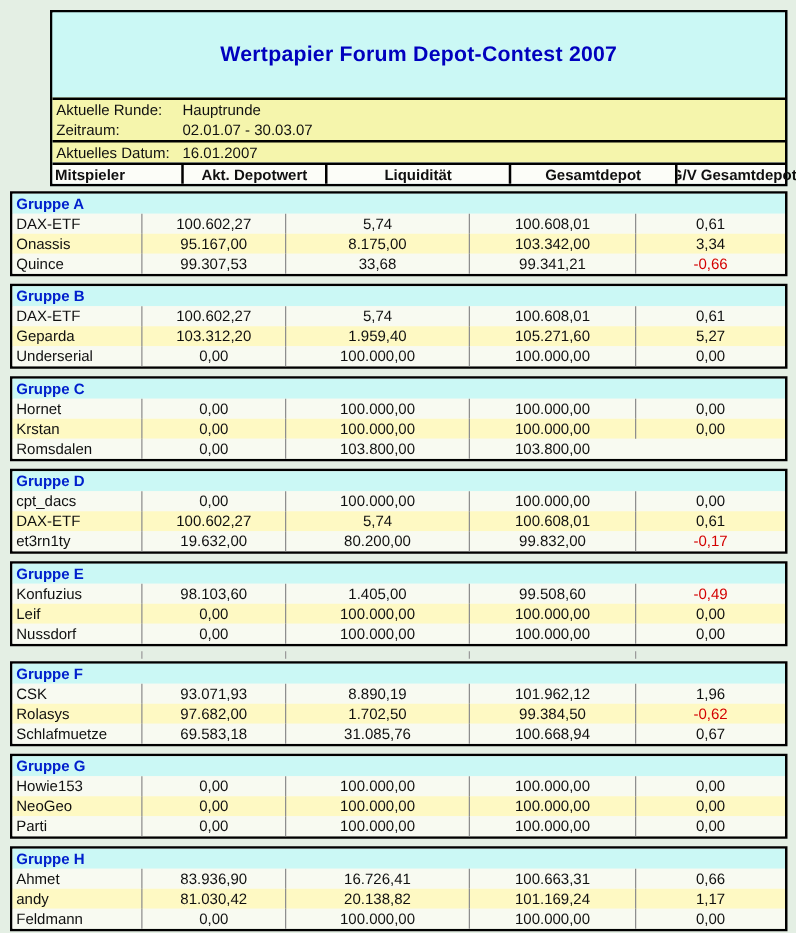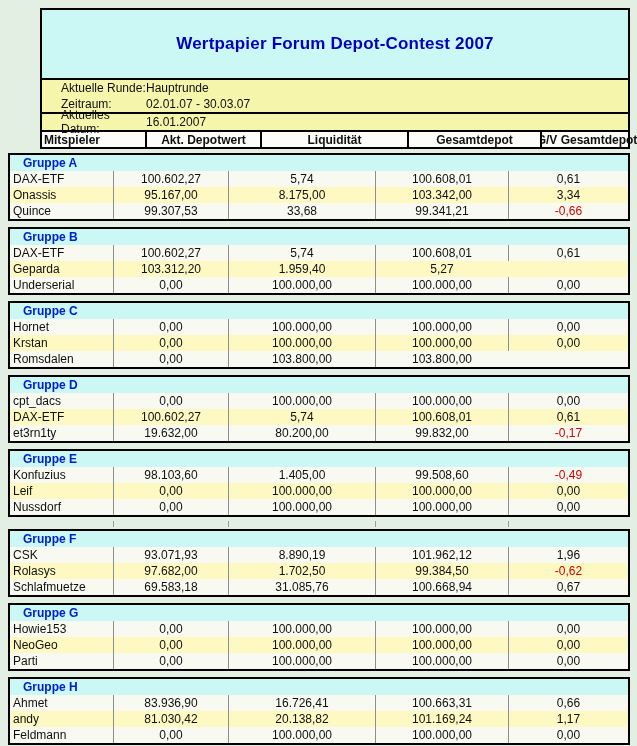--- a/index.html
+++ b/index.html
@@ -15,33 +15,33 @@
 
   
   .head-section { border:2px solid #000; background:#CBF8F5;margin-left:32px; }
   .title-block {
     height:68px; display:flex; align-items:center; justify-content:center;
     background:#CBF8F5;
   }
   .title-block h1 { font-size:17px; font-weight:bold; color:#0000BE; letter-spacing:0.2px; }
   .info-block { background:#F5F5AC; border-top:2px solid #000; }
   .info-row { height:16px; display:flex; align-items:center; }
-  .info-label { width:104px; padding-left:19px; }
+  .info-label { width:104px; padding-left:3px; }
   .info-value { flex:1; }
   .col-header { display:grid; grid-template-columns:103px 115px 147px 133px 120px;
     background:#FCFDF8; border-top:2px solid #000; height:17px; font-weight:bold; }
   .col-header .cell { display:flex; align-items:center; justify-content:center; overflow:hidden; white-space:nowrap; }
   .col-header .cell:first-child { justify-content:flex-start; padding-left:2px; }
   .col-header .cell + .cell { border-left:2px solid #000; }
 
   
   .groups { margin-top:4px; }
   .group-block { border:2px solid #000; margin-bottom:6px; background:#F8FAF1; }
   .group-header { height:16px; background:#CBF8F5; font-weight:bold; color:#0020CC;
-    display:flex; align-items:center; padding-left:13px; }
+    display:flex; align-items:center; padding-left:3px; }
   .row { display:grid; grid-template-columns:103px 115px 147px 133px 120px; height:16px; }
   .row.white { background:#F8FAF1; }
   .row.gray  { background:#fef9c3; }
   .row .cell { display:flex; align-items:center; justify-content:center; overflow:hidden; white-space:nowrap; }
   .row .cell.name { justify-content:flex-start; padding-left:3px; }
   .row .cell + .cell { border-left:1px solid #8E8E8E; }
   .row .cell.neg { color:#D40000; }
 
   
   .gap-lines { display:grid; grid-template-columns:105px 115px 147px 133px 120px; height:6px; margin:-2px 0 2px 0; }
@@ -115,20 +115,21 @@
           <div class="cell name">DAX-ETF</div>
           <div class="cell num">100.602,27</div>
           <div class="cell num">5,74</div>
           <div class="cell num">100.608,01</div>
           <div class="cell num">0,61</div>
         </div>
         <div class="row gray">
           <div class="cell name">Geparda</div>
           <div class="cell num">103.312,20</div>
           <div class="cell num">1.959,40</div>
+          <div class="cell num">105.271,60</div>
           <div class="cell num">5,27</div>
         </div>
         <div class="row white">
           <div class="cell name">Underserial</div>
           <div class="cell num">0,00</div>
           <div class="cell num">100.000,00</div>
           <div class="cell num">100.000,00</div>
           <div class="cell num">0,00</div>
         </div>
       </div>

